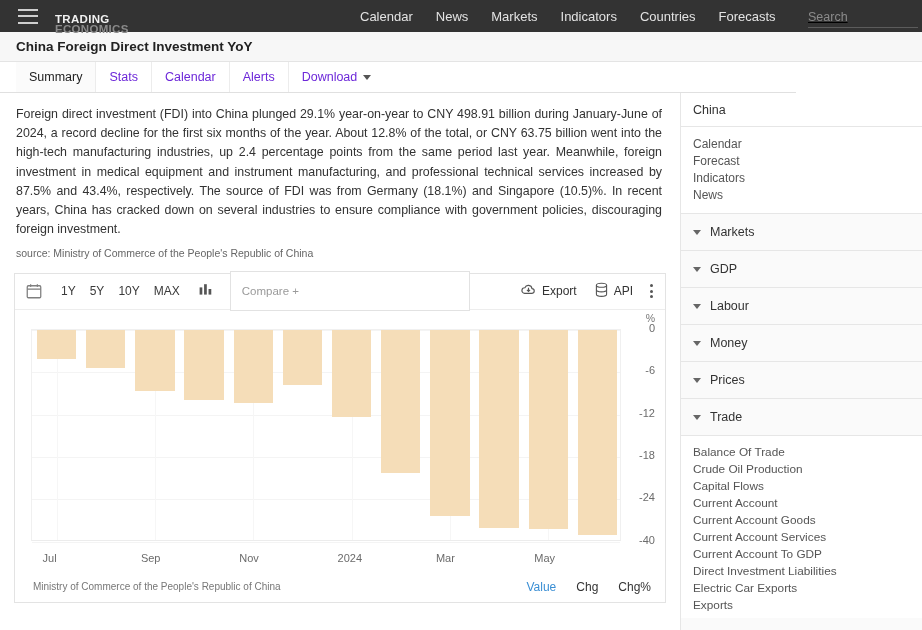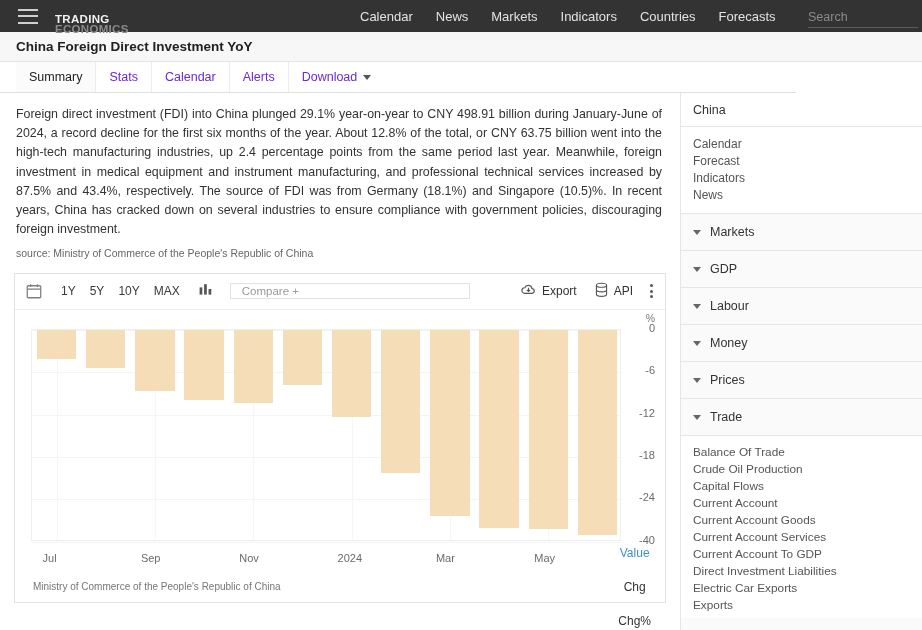--- a/index.html
+++ b/index.html
@@ -21,21 +21,21 @@
     margin-left: 18px; width: 20px; height: 15px;
     display: flex; flex-direction: column; justify-content: space-between;
     cursor: pointer;
   }
   .hamburger span { display:block; height: 2px; background: #cfcfcf; width: 100%; }
   .logo { margin-left: 17px; line-height: 11px; padding-top: 1px; margin-top: 15px; }
   .logo .l1 { font-size: 11.5px; font-weight: bold; color: #f2f2f2; letter-spacing: .3px; display:block; }
   .logo .l2 { font-size: 11.5px; font-weight: bold; color: #8a8a8a; letter-spacing: .3px; display:block; margin-top:-1px;}
   .nav-links { position: absolute; left: 360px; top: 0; height: 32px; display: flex; align-items: center; gap: 23px; }
   .nav-links a { color: #e3e3e3; font-size: 13px; text-decoration: none; white-space: nowrap; }
-  .search-wrap { position: absolute; left: 808px; top: 0; height: 36px; display:flex; align-items:center; }
+  .search-wrap { position: absolute; left: 808px; top: 0; height: 36px; display:flex; align-items:center;text-decoration:underline; }
   .search-input {
     background: transparent; border: none; border-bottom: 1px solid #5c5c5c;
     color: #bdbdbd; font-size: 12.5px; width: 110px; outline: none;
     font-family: "Liberation Sans", sans-serif; padding: 2px 0 3px 0;
   }
   .search-input::placeholder { color: #8b8b8b; }
 
   
   .titlebar {
     height: 30px; width: 922px; background: #f7f7f7;
@@ -86,21 +86,21 @@
   }
   .chart-toolbar {
     height: 36px; display: flex; align-items: center;
     border-bottom: 1px solid #ededed; padding: 0 10px;
   }
   .tb-icon { width: 18px; height: 18px; display:inline-block; opacity:.75; cursor:pointer;}
   .range-btns { display:flex; align-items:center; gap: 14px; margin-left: 18px; }
   .range-btns span { font-size: 12px; color: #3a3a3a; cursor: pointer; }
   .barchart-icon { margin-left: 18px; cursor:pointer; }
   .compare-box {
-    margin-left: 16px; flex: 1; height: 16px;
+    margin-left: 16px; flex: 1; height: 40px;
     border: 1px solid #e2e2e2; background: #fff;
     display: flex; align-items: center; padding: 0 9px;
     max-width: 240px;
   }
   .compare-box input {
     border: none; outline: none; width: 100%; font-size: 11.5px;
     color: #444; font-family: "Liberation Sans", sans-serif; background: transparent;
   }
   .compare-box input::placeholder { color: #9a9a9a; }
   .tb-right { margin-left: auto; display:flex; align-items:center; gap: 7px; }
@@ -118,21 +118,21 @@
   .gridline { position:absolute; left:0; width:100%; height:1px; background:#f4f4f4;}
   .vgridline { position:absolute; top:0; height:100%; width:1px; background:#f6f6f6;}
   .bar { position:absolute; top:0; background:#f5ddb8; }
   .ylab { position:absolute; right: 10px; font-size: 11px; color:#6b6b6b; text-align:right; width:34px;}
   .xlab { position:absolute; font-size: 11px; color:#6b6b6b; }
 
   .chart-footer {
     height: 30px; display:flex; align-items:center; padding: 0 14px 0 18px;
   }
   .chart-source { font-size: 10px; color: #777; }
-  .footer-links { margin-left:auto; display:flex; gap: 20px; align-items:center;flex-direction:column;}
+  .footer-links { margin-left:auto; display:flex; gap: 20px; align-items:center;}
   .footer-links span { font-size:12px; color:#333; cursor:pointer;}
   .footer-links span.active { color:#3b8fd4; }
 
   
   .side-country {
     height: 34px; display:flex; align-items:center; padding-left: 12px;
     font-size: 12.5px; color:#333; background:#fff;
     border-bottom: 1px solid #e6e6e6;
   }
   .side-links { background:#fff; padding: 9px 0 9px 12px; border-bottom: 1px solid #e6e6e6;}

